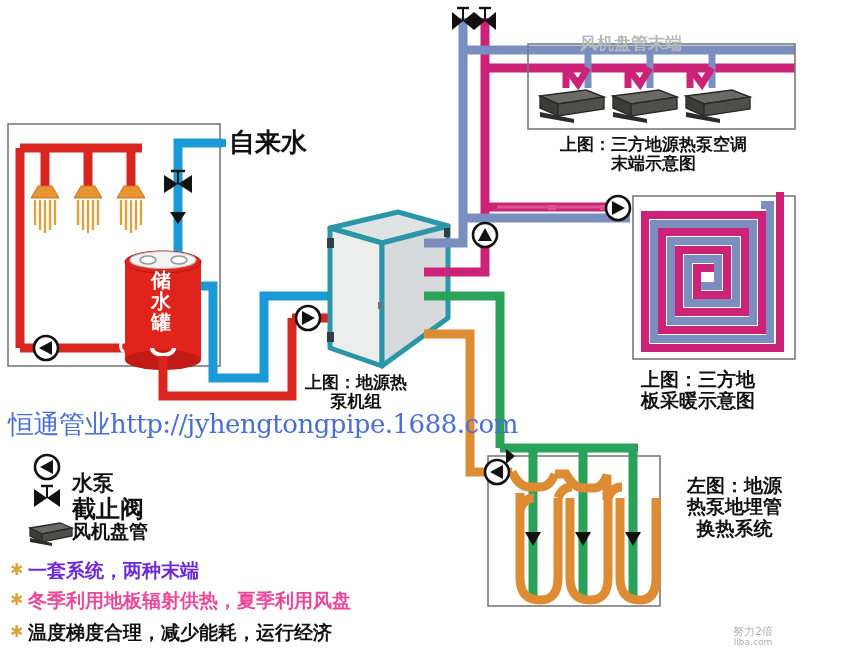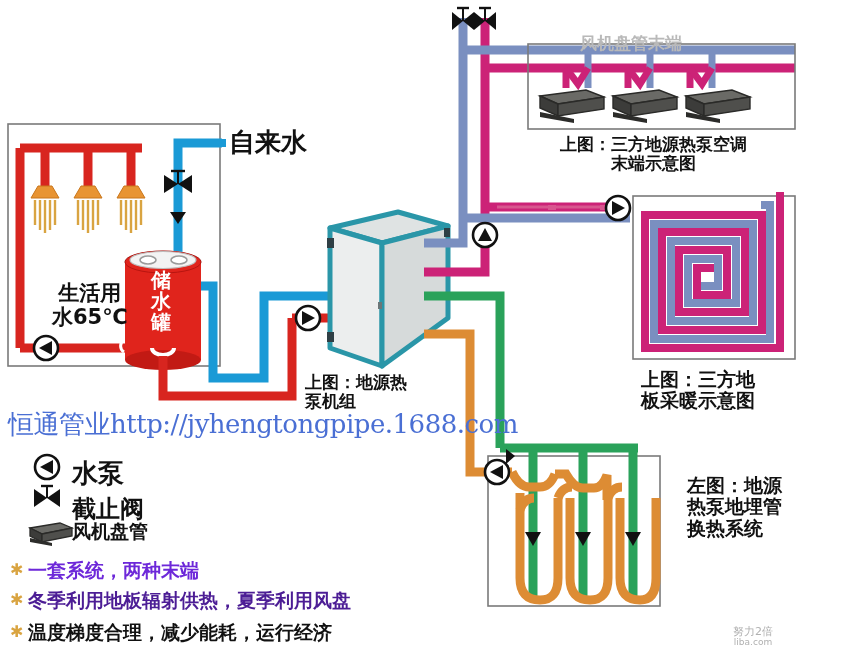--- a/index.html
+++ b/index.html
@@ -1,20 +1,20 @@
 <!DOCTYPE html>
 <html><head>
 <meta charset="utf-8">
 <style>
   html,body{margin:0;padding:0;background:#ffffff;}
   body{width:850px;height:660px;position:relative;overflow:hidden;
        font-family:"DejaVu Sans","Liberation Sans",sans-serif;}
   .stage{position:absolute;left:0;top:0;width:850px;height:660px;}
   .lbl{position:absolute;color:#111;font-weight:bold;line-height:1.12;
-       font-family:"DejaVu Sans","Liberation Sans",sans-serif;white-space:pre;}
+       font-family:"DejaVu Sans","Liberation Sans",sans-serif;white-space:pre;text-align:center;}
   .legend-lbl{position:absolute;color:#111;font-weight:bold;white-space:pre;}
   .wm{position:absolute;color:#4a6fd4;white-space:nowrap;
       font-family:"DejaVu Serif","Liberation Serif",serif;}
   svg{display:block;overflow:visible;}
   .ovl{position:absolute;left:0;top:0;width:850px;height:660px;pointer-events:none;}
 </style>
 </head>
 <body>
 
 <div class="stage">
@@ -271,22 +271,20 @@
       <circle cx="497" cy="472" r="12" fill="#ffffff" stroke="#111" stroke-width="2.6"></circle>
       <path d="M503,465 L503,479 L490,472 Z" fill="#111"></path>
     </g>
 
     <path d="M506,449 L506,464 L515,456 Z" fill="#111"></path>
 
   </svg>
 
   <div class="lbl" style="left:229px;top:128px;font-size:26px;">自来水</div>
 
-  <div class="lbl" style="left:52px;top:282px;font-size:21px;text-align:center;">生活用
-水65℃</div>
 
   <div class="lbl" style="left:151px;top:270px;font-size:20px;color:#ffffff;text-align:center;line-height:1.05;">储
 水
 罐</div>
 
   <div class="lbl" style="left:560px;top:135px;font-size:17px;text-align:center;">上图：三方地源热泵空调
 末端示意图</div>
 
   <div class="lbl" style="left:305px;top:373px;font-size:17px;">上图：地源热
 泵机组</div>
@@ -300,21 +298,21 @@
 
   <div class="lbl" style="left:580px;top:34px;font-size:17px;color:#b9b9b9;">风机盘管末端</div>
 
   <div style="position:absolute;left:28px;top:450px;">
 
     <div style="position:relative;height:30px;">
       <svg width="30" height="30" style="position:absolute;left:4px;top:2px;">
         <circle cx="15" cy="15" r="12" fill="#ffffff" stroke="#111" stroke-width="2.6"></circle>
         <path d="M21,8 L21,22 L8,15 Z" fill="#111"></path>
       </svg>
-      <span class="legend-lbl" style="left:44px;top:6px;font-size:26px;">水泵</span>
+      <span class="legend-lbl" style="left:44px;top:19px;font-size:21px;">水泵</span>
     </div>
 
     <div style="position:relative;height:32px;">
       <svg width="34" height="30" style="position:absolute;left:2px;top:3px;">
         <path d="M4,6 L4,24 L17,15 Z" fill="#111"></path>
         <path d="M30,6 L30,24 L17,15 Z" fill="#111"></path>
         <path d="M17,15 L17,4" stroke="#111" stroke-width="2"></path>
         <path d="M11,3 L23,3" stroke="#111" stroke-width="2.4"></path>
       </svg>
       <span class="legend-lbl" style="left:44px;top:13px;font-size:24px;">截止阀</span>
@@ -331,21 +329,21 @@
     </div>
   </div>
 
   <div style="position:absolute;left:10px;top:558px;">
     <div style="position:relative;height:28px;">
       <span style="position:absolute;left:0;top:2px;color:#d9a441;font-size:16px;">✱</span>
       <span style="position:absolute;left:18px;top:0;font-size:19px;font-weight:bold;color:#6d28d9;white-space:nowrap;">一套系统，两种末端</span>
     </div>
     <div style="position:relative;height:30px;">
       <span style="position:absolute;left:0;top:4px;color:#d9a441;font-size:16px;">✱</span>
-      <span style="position:absolute;left:18px;top:2px;font-size:19px;font-weight:bold;color:#4c1d95;white-space:nowrap;">冬季利用地板辐射供热，夏季利用风盘</span>
+      <span style="position:absolute;left:18px;top:2px;font-size:19px;font-weight:bold;color:#ec4899;white-space:nowrap;">冬季利用地板辐射供热，夏季利用风盘</span>
     </div>
     <div style="position:relative;height:30px;">
       <span style="position:absolute;left:0;top:6px;color:#d9a441;font-size:16px;">✱</span>
       <span style="position:absolute;left:18px;top:4px;font-size:19px;font-weight:bold;color:#111;white-space:nowrap;">温度梯度合理，减少能耗，运行经济</span>
     </div>
   </div>
 
   <div class="wm" style="left:8px;top:407px;font-size:26px;letter-spacing:-0.5px;">恒通管业http://jyhengtongpipe.1688.com</div>
 
   <div style="position:absolute;left:733px;top:626px;color:#b0b0b0;text-align:center;line-height:1.1;">

